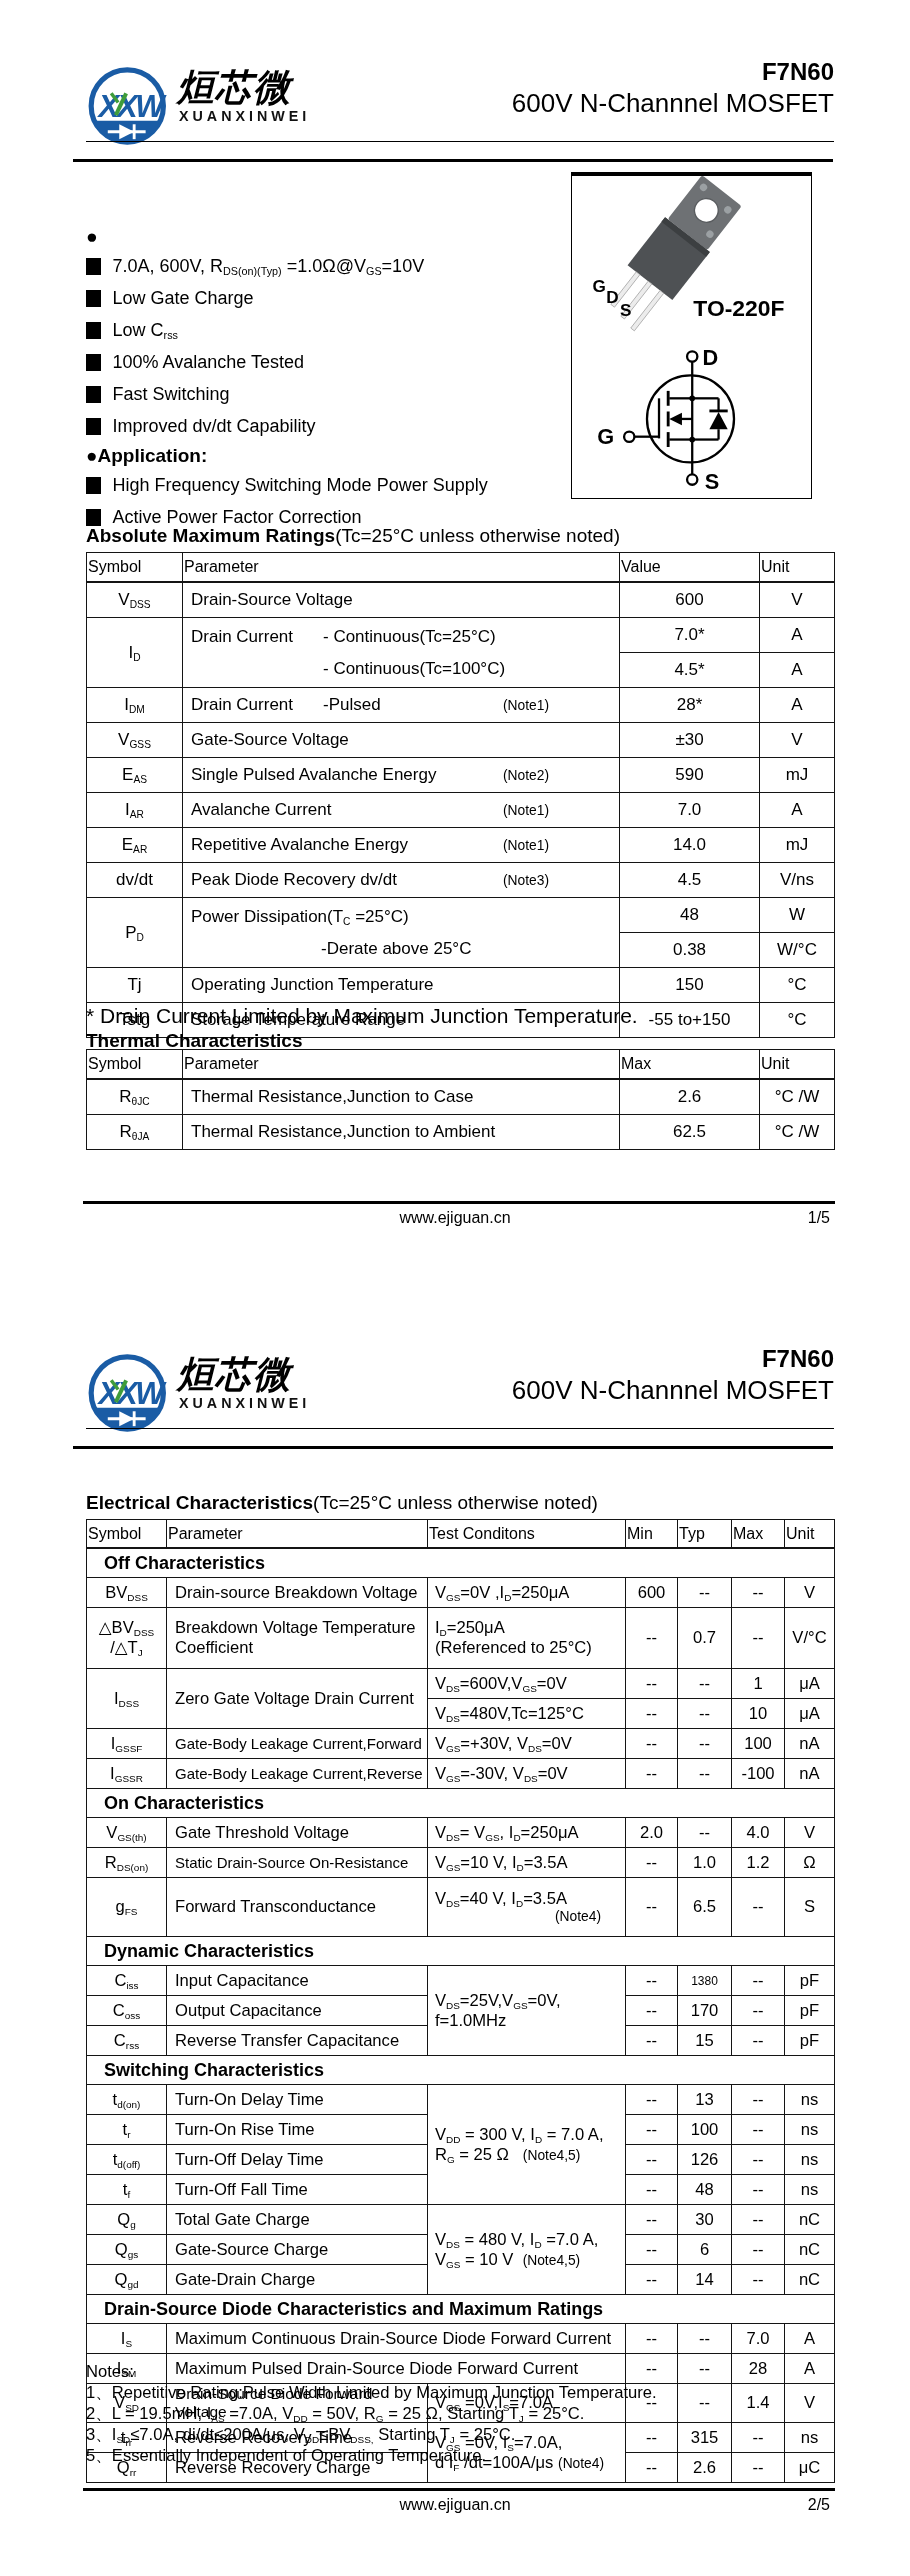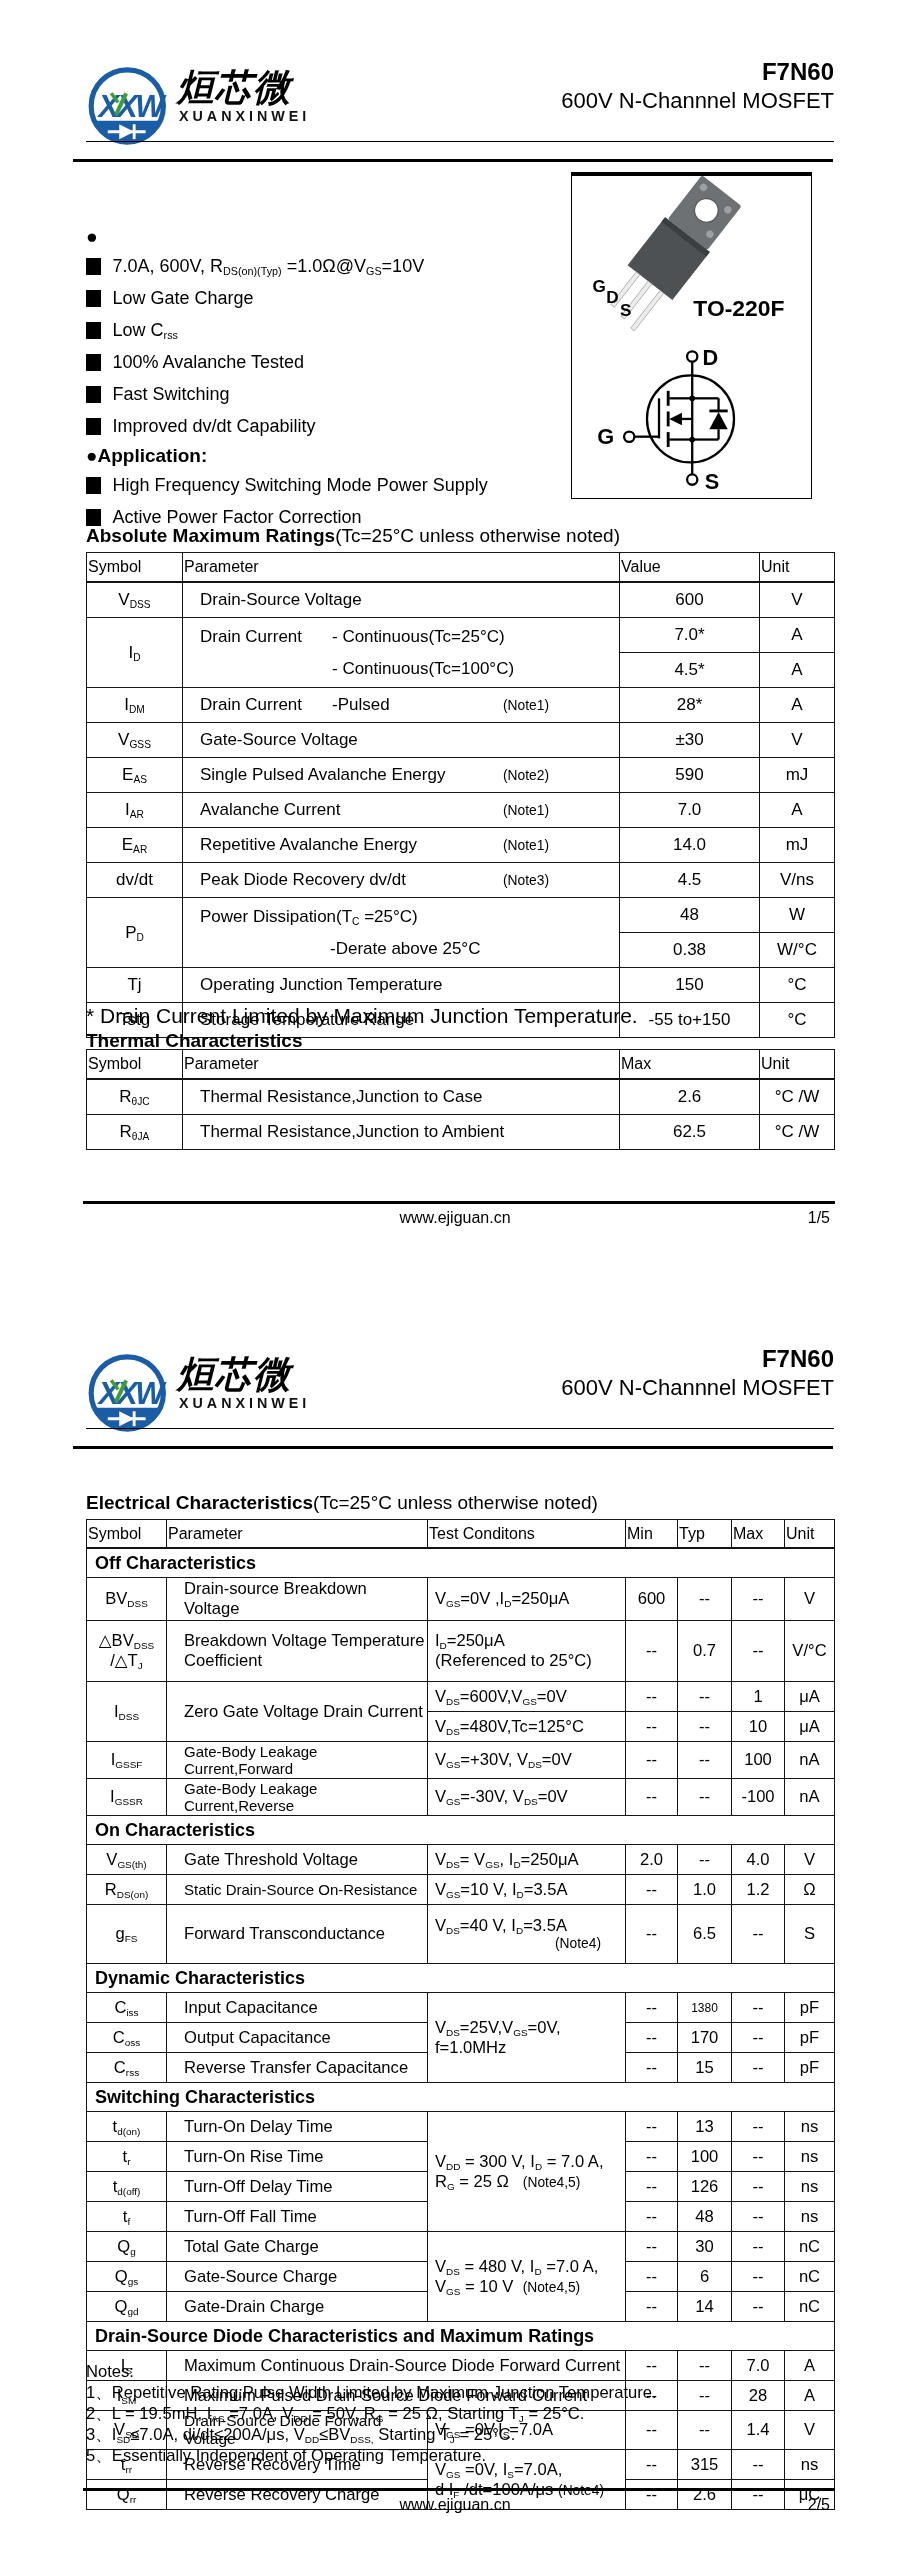--- a/index.html
+++ b/index.html
@@ -6,21 +6,21 @@
   html,body{margin:0;padding:0;background:#fff;}
   body{width:910px;height:2576px;position:relative;font-family:"Liberation Sans","DejaVu Sans",sans-serif;color:#000;}
   .pg{position:absolute;left:0;width:910px;background:#fff;overflow:hidden;}
   #page1{top:0;height:1287px;}
   #page2{top:1287px;height:1289px;}
   
   .logo-svg{position:absolute;left:86px;top:61px;}
   .brand-cn{position:absolute;left:177px;top:63px;font-size:37px;font-weight:bold;letter-spacing:1.1px;font-style:italic;}
   .brand-en{position:absolute;left:179px;top:108px;font-size:14.3px;font-weight:bold;letter-spacing:4px;color:#111;}
   .part{position:absolute;right:76px;top:58px;font-size:24px;font-weight:bold;text-align:right;}
-  .subtitle{position:absolute;right:76px;top:88px;font-size:22px;text-align:right;}
+  .subtitle{position:absolute;right:76px;top:88px;font-size:26px;text-align:right;}
   .rule-thin{position:absolute;left:86px;width:748px;top:141px;height:1.1px;background:#000;}
   .rule-thick{position:absolute;left:73px;width:760px;top:159px;height:3.4px;background:#000;}
   
   .features{position:absolute;left:86px;top:225px;width:470px;}
   .feat-dot{height:25px;font-size:19.5px;line-height:23px;}
   .feat{height:32px;display:flex;align-items:center;font-size:18px;}
   .sq{display:inline-block;width:15px;height:17px;background:#000;margin-right:11.5px;flex:0 0 15px;}
   .app-head{height:27.5px;display:flex;align-items:center;font-size:19px;font-weight:bold;}
   
   .pkgbox{position:absolute;left:571px;top:172px;width:241px;height:327px;border:1.7px solid #000;border-top:4px solid #000;box-sizing:border-box;}
@@ -31,33 +31,33 @@
   table{border-collapse:collapse;table-layout:fixed;position:absolute;background:#fff;}
   table{border:1.7px solid #141414;}
   td{border:1.1px solid #141414;overflow:hidden;vertical-align:middle;}
   .amr,.thermal{left:86px;width:748px;}
   .amr{top:552px;}
   .thermal{top:1049px;}
   .amr td,.thermal td{height:32px;font-size:17px;}
   tr.h td{height:26px;font-size:16px;text-align:left;border-bottom:2.9px double #141414;}
   .sym{text-align:center;font-size:18px;}
   .val,.unit,.cc{text-align:center;}
-  .param{text-align:left;padding-left:17px;}
+  .param{text-align:left;padding-left:8px;}
   .pw{display:flex;align-items:center;}
   .pw .p1{flex:0 0 132px;}
   .pw .p2{flex:1;}
   .pw .pn{flex:0 0 115px;font-size:13.8px;}
   .line2a{display:block;line-height:32px;}
   .line2b{display:block;line-height:32px;padding-left:130px;}
   .star-note{position:absolute;left:86px;top:1004px;font-size:21px;}
   
   .elec{left:86px;top:232px;width:748px;}
   .elec td{height:27px;font-size:16.6px;}
   .elec tr.h td{height:25px;}
-  .elec td.sect{font-weight:bold;font-size:18px;text-align:left;padding-left:8px;height:26px;margin-top:10px;}
+  .elec td.sect{font-weight:bold;font-size:18px;text-align:left;padding-left:17px;height:26px;margin-top:10px;}
   .elec td.cond{text-align:left;padding-left:6.9px;}
   .elec tr.t102 td{height:58px;}
   .elec tr.t97 td{height:56px;}
   .nt{font-size:13.8px;}
   .ntr{display:block;text-align:right;font-size:13.8px;padding-right:23px;line-height:16px;}
   sub{font-size:60%;line-height:0;vertical-align:-0.28em;}
   
   .notes{position:absolute;left:86px;top:1074px;width:751px;font-size:16.6px;line-height:21px;}
   
   .foot-rule{position:absolute;left:83px;width:752px;top:1201px;height:3.4px;background:#000;}

